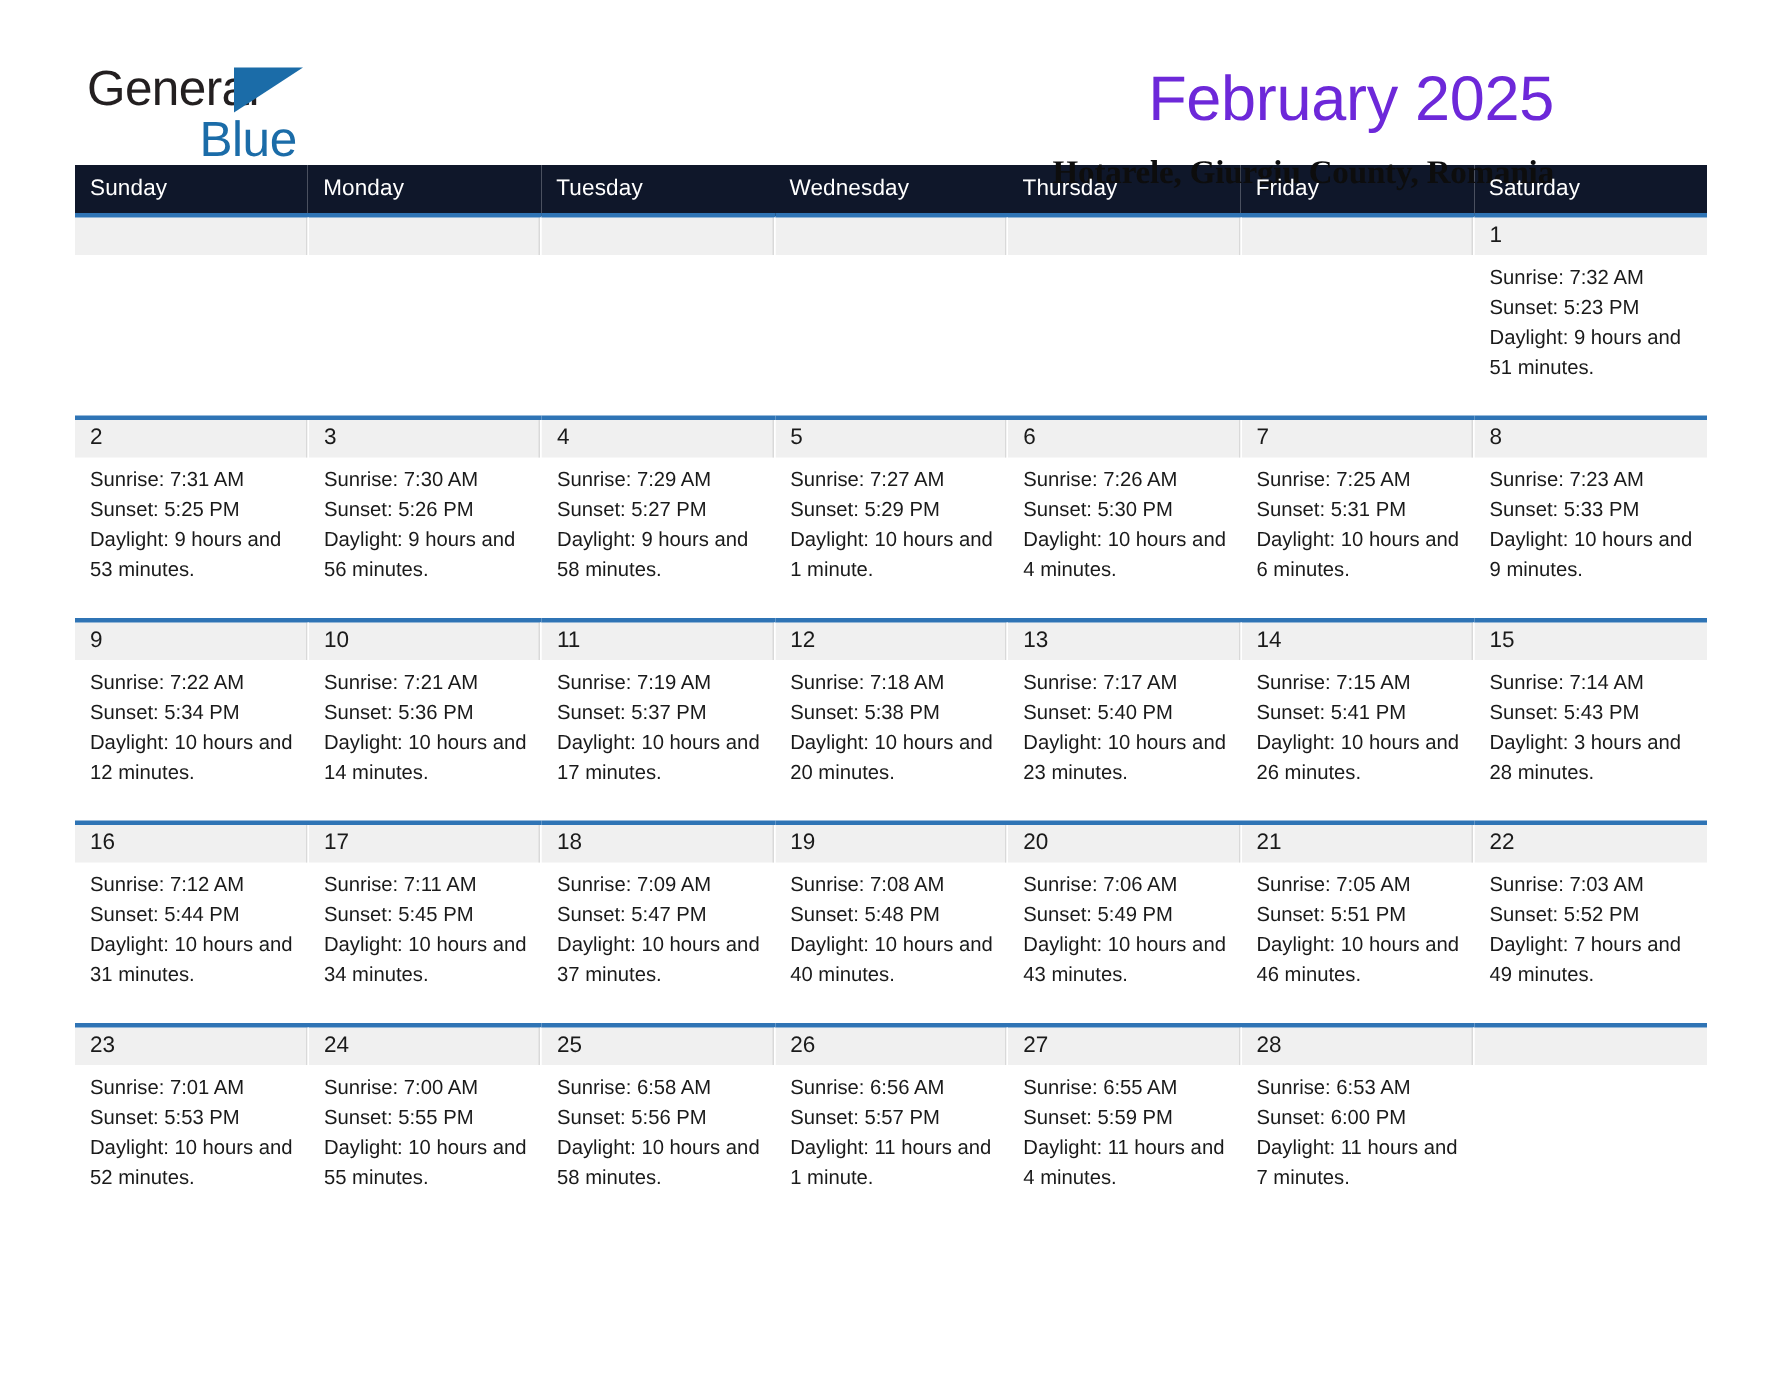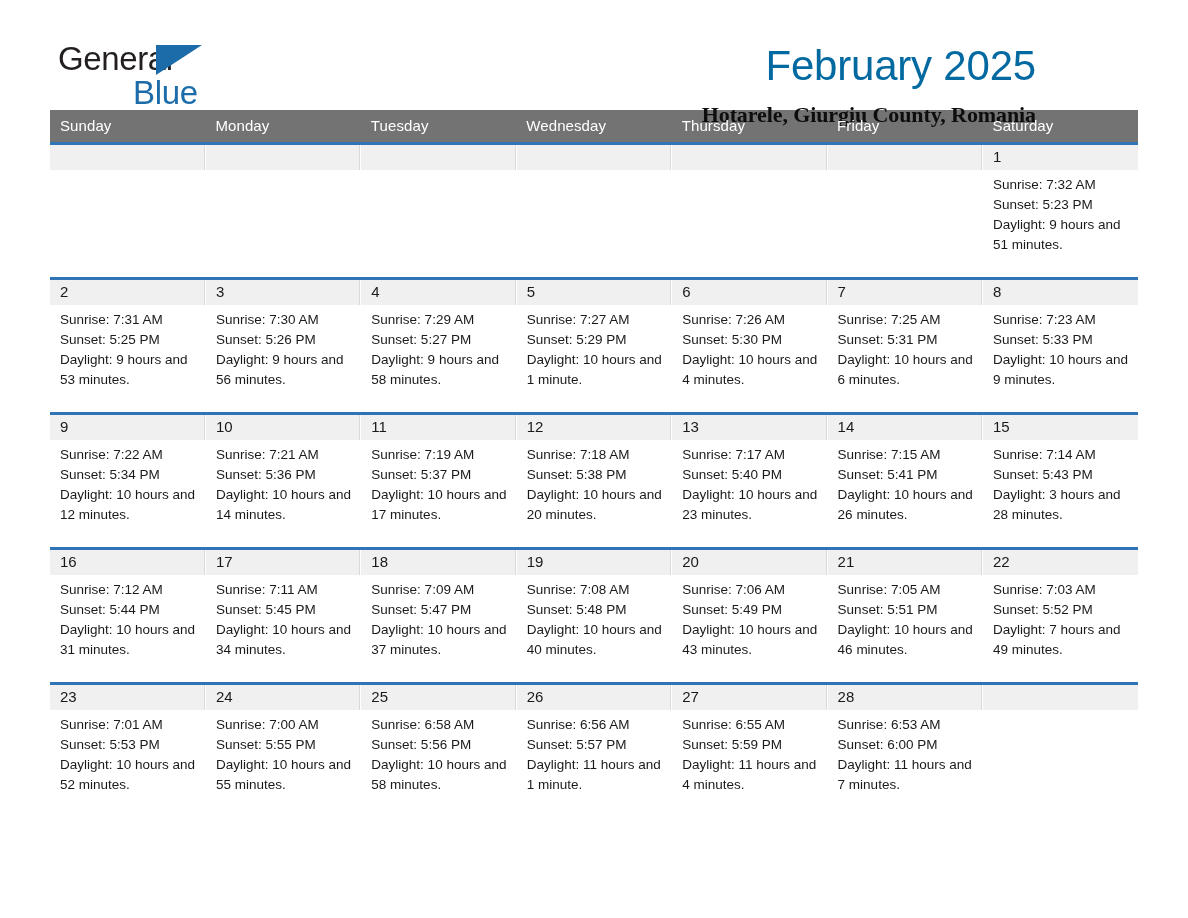--- a/index.html
+++ b/index.html
@@ -67,21 +67,21 @@
   }
 
   .titles {
     text-align: right;
     padding-right: 6px;
   }
   .cal-title {
     font-size: 42px;
     line-height: 48px;
     font-weight: normal;
-    color: #0369a1;
+    color: #6d28d9;
     margin: 0;
     letter-spacing: -0.2px;
   }
   .cal-subtitle {
     font-size: 22px;
     line-height: 30px;
     font-weight: bold;
     color: #0d0d0d;
     margin: 10px 0 0 0;
     letter-spacing: -0.1px;
@@ -89,21 +89,21 @@
   }
 
   
   .calendar {
     width: 1088px;
     border-collapse: collapse;
     table-layout: fixed;
   }
 
   .dow-row th {
-    background: #737373;
+    background: #0f172a;
     color: #ffffff;
     font-weight: normal;
     font-size: 15px;
     text-align: left;
     padding: 7px 0 8px 10px;
     height: 30px;
     border: none;
     letter-spacing: 0.1px;
   }
 

